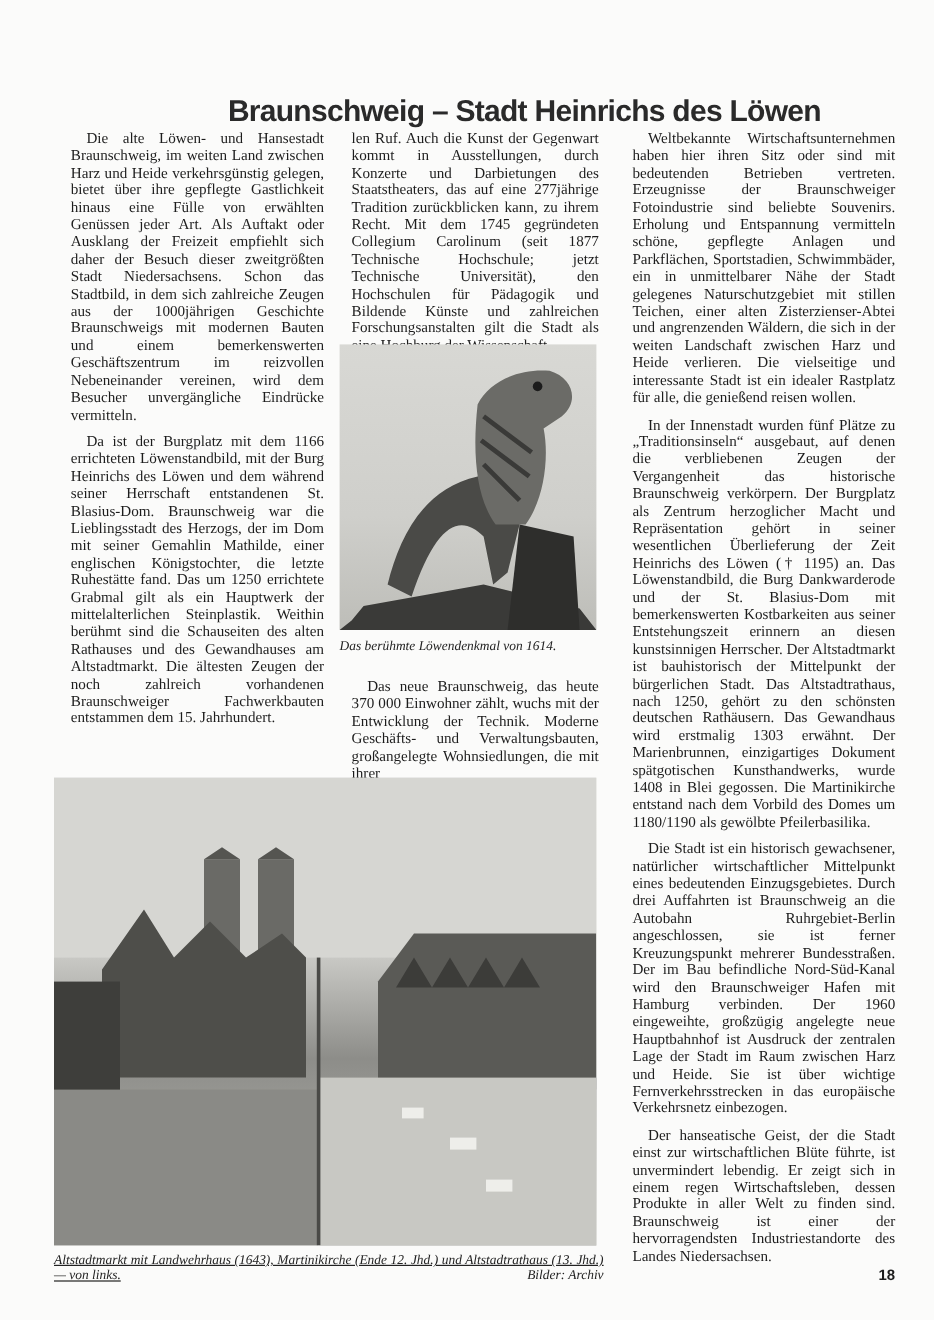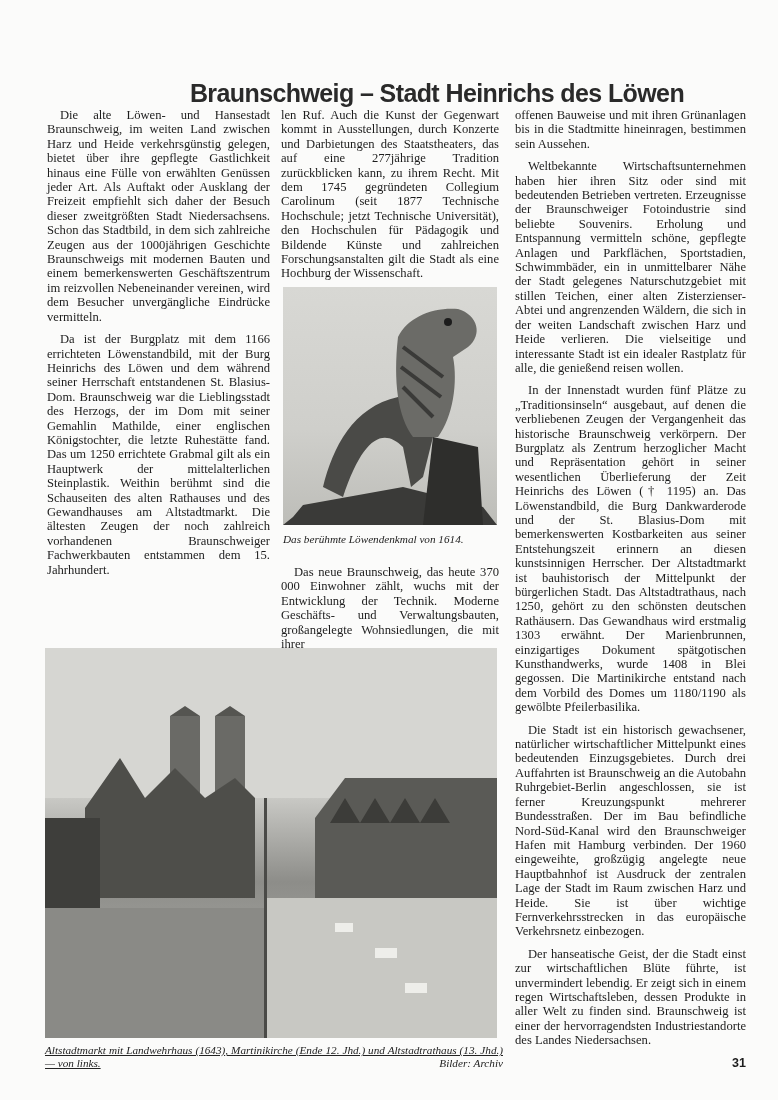--- a/index.html
+++ b/index.html
@@ -10,21 +10,21 @@
     }
     .page-title {
       position: absolute; left: 0; top: 62px; width: 778px; text-align: center;
       font-family: "Liberation Sans", "DejaVu Sans", sans-serif;
       font-weight: bold; font-size: 25px; letter-spacing: -0.6px; color: #2a2a2a; margin-left: 48px;
     }
     .col {
       position: absolute; font-size: 12.6px; line-height: 14.4px;
       text-align: justify; hyphens: manual;
     }
-    .col p { margin: 0 0 8px 4px; text-indent: 13px; }
+    .col p { margin: 0 0 8px 16px; text-indent: 13px; }
     #col1 { left: 43px; top: 108px; width: 227px; }
     #col2 { left: 277px; top: 108px; width: 222px; }
     #col2b { left: 277px; top: 565px; width: 222px; }
     #col3 { left: 511px; top: 108px; width: 235px; }
     .photo {
       position: absolute; overflow: hidden;
       background: #c9c9c6;
     }
     #lion-photo { left: 283px; top: 287px; width: 214px; height: 238px;
       background: linear-gradient(180deg, #d8d8d4 0%, #cfcfcb 60%, #bdbdb8 100%); }
@@ -66,21 +66,20 @@
     <circle cx="165" cy="35" r="4" fill="#1c1c1c"></circle>
   </svg>
 </div>
 <div class="caption" id="lion-caption">Das berühmte Löwendenkmal von 1614.</div>
 
 <div class="col" id="col2b">
   <p>Das neue Braunschweig, das heute 370 000 Einwohner zählt, wuchs mit der Entwicklung der Technik. Moderne Geschäfts- und Verwaltungsbauten, großangelegte Wohnsiedlungen, die mit ihrer</p>
 </div>
 
 <div class="col" id="col3">
-  <p style="text-indent:0">offenen Bauweise und mit ihren Grünanlagen bis in die Stadtmitte hineinragen, bestimmen sein Aussehen.</p>
   <p>Weltbekannte Wirtschaftsunternehmen haben hier ihren Sitz oder sind mit bedeutenden Betrieben vertreten. Erzeugnisse der Braunschweiger Fotoindustrie sind beliebte Souvenirs. Erholung und Entspannung vermitteln schöne, gepflegte Anlagen und Parkflächen, Sportstadien, Schwimmbäder, ein in unmittelbarer Nähe der Stadt gelegenes Naturschutzgebiet mit stillen Teichen, einer alten Zisterzienser-Abtei und angrenzenden Wäldern, die sich in der weiten Landschaft zwischen Harz und Heide verlieren. Die vielseitige und interessante Stadt ist ein idealer Rastplatz für alle, die genießend reisen wollen.</p>
   <p>In der Innenstadt wurden fünf Plätze zu „Traditionsinseln“ ausgebaut, auf denen die verbliebenen Zeugen der Vergangenheit das historische Braunschweig verkörpern. Der Burgplatz als Zentrum herzoglicher Macht und Repräsentation gehört in seiner wesentlichen Überlieferung der Zeit Heinrichs des Löwen († 1195) an. Das Löwenstandbild, die Burg Dankwarderode und der St. Blasius-Dom mit bemerkenswerten Kostbarkeiten aus seiner Entstehungszeit erinnern an diesen kunstsinnigen Herrscher. Der Altstadtmarkt ist bauhistorisch der Mittelpunkt der bürgerlichen Stadt. Das Altstadtrathaus, nach 1250, gehört zu den schönsten deutschen Rathäusern. Das Gewandhaus wird erstmalig 1303 erwähnt. Der Marienbrunnen, einzigartiges Dokument spätgotischen Kunsthandwerks, wurde 1408 in Blei gegossen. Die Martinikirche entstand nach dem Vorbild des Domes um 1180/1190 als gewölbte Pfeilerbasilika.</p>
   <p>Die Stadt ist ein historisch gewachsener, natürlicher wirtschaftlicher Mittelpunkt eines bedeutenden Einzugsgebietes. Durch drei Auffahrten ist Braunschweig an die Autobahn Ruhrgebiet-Berlin angeschlossen, sie ist ferner Kreuzungspunkt mehrerer Bundesstraßen. Der im Bau befindliche Nord-Süd-Kanal wird den Braunschweiger Hafen mit Hamburg verbinden. Der 1960 eingeweihte, großzügig angelegte neue Hauptbahnhof ist Ausdruck der zentralen Lage der Stadt im Raum zwischen Harz und Heide. Sie ist über wichtige Fernverkehrsstrecken in das europäische Verkehrsnetz einbezogen.</p>
   <p>Der hanseatische Geist, der die Stadt einst zur wirtschaftlichen Blüte führte, ist unvermindert lebendig. Er zeigt sich in einem regen Wirtschaftsleben, dessen Produkte in aller Welt zu finden sind. Braunschweig ist einer der hervorragendsten Industriestandorte des Landes Niedersachsen.</p>
 </div>
 
 <div class="photo" id="market-photo">
   <svg viewBox="0 0 452 390" preserveAspectRatio="none">
     <rect x="0" y="0" width="452" height="150" fill="#d6d6d2"></rect>
     <rect x="125" y="68" width="30" height="90" fill="#6a6a66"></rect>
@@ -96,13 +95,13 @@
     <rect x="290" y="275" width="18" height="9" fill="#eeeeea"></rect>
     <rect x="330" y="300" width="22" height="10" fill="#eeeeea"></rect>
     <rect x="360" y="335" width="22" height="10" fill="#eeeeea"></rect>
   </svg>
 </div>
 <div class="caption" id="market-caption">
   <span>Altstadtmarkt mit Landwehrhaus (1643), Martinikirche (Ende 12. Jhd.) und Altstadtrathaus (13. Jhd.) — von links.</span>
   <span class="credit">Bilder: Archiv</span>
 </div>
 
-<div class="page-number">31</div>
+<div class="page-number">18</div>
 
 </body></html>

